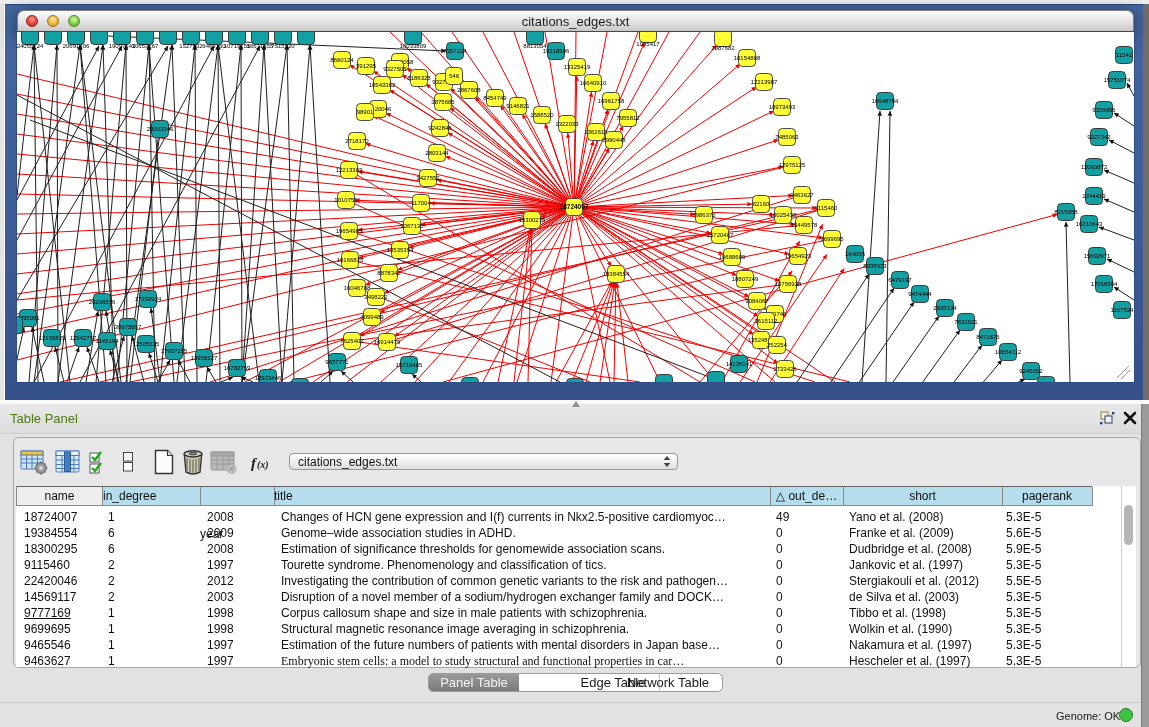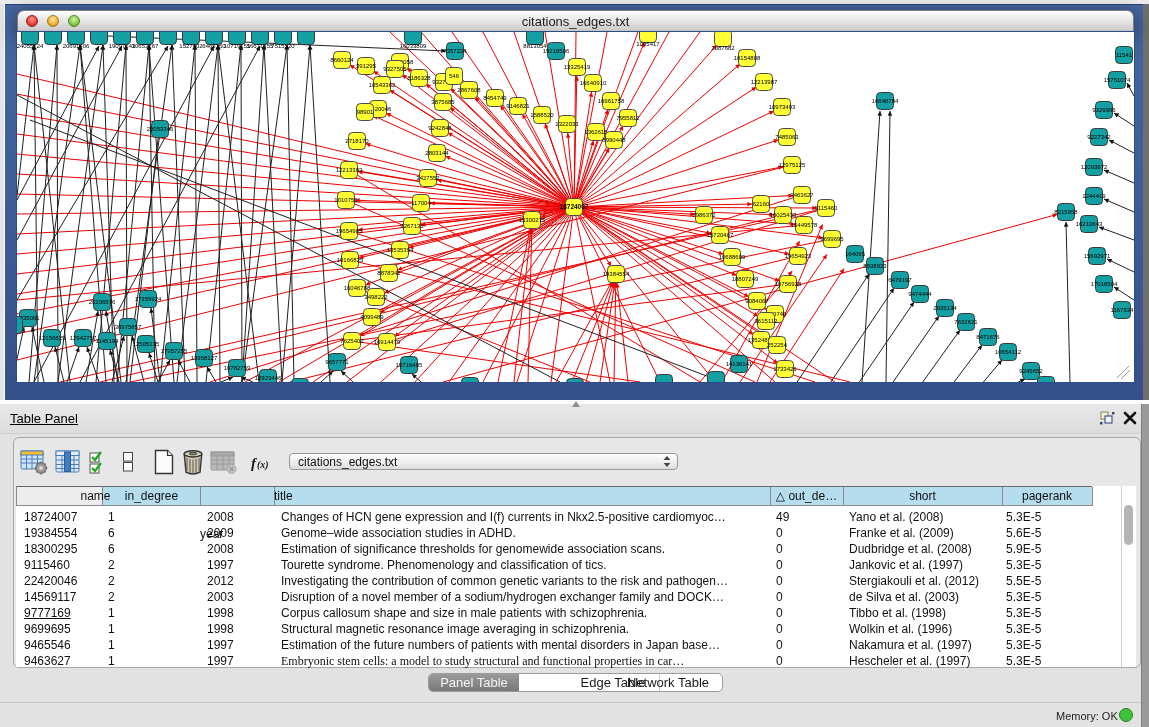--- a/index.html
+++ b/index.html
@@ -269,21 +269,21 @@
 <rect x="759.5" y="328.5" width="17" height="17" rx="4" fill="#ffff33" stroke="#4a4a4a" stroke-width="1"></rect>
     <text x="768.0" y="339.0" font-size="6" font-family="Liberation Sans, sans-serif" fill="#000" text-anchor="middle">1733426</text>
 <rect x="590.5" y="233.5" width="17" height="17" rx="4" fill="#ffff33" stroke="#4a4a4a" stroke-width="1"></rect>
     <text x="599.0" y="244.0" font-size="6" font-family="Liberation Sans, sans-serif" fill="#000" text-anchor="middle">19384554</text>
 <path d="M1100 346 L1112 334 M1104 347 L1113 338" stroke="#999" stroke-width="1"></path>
 </svg>
 
 <div class="abs" style="left:0;top:400px;width:1149px;height:4px;background:#fbfbfb;"></div>
 <div class="abs" style="left:0;top:404px;width:1149px;height:323px;background:#e2e2e2;"></div>
 <div class="abs" style="left:0;top:404px;width:1149px;height:30px;background:linear-gradient(180deg,#e8e8e8,#dcdcdc);border-bottom:1px solid #cfcfcf;"></div>
-<div class="abs" style="left:10px;top:411px;font-size:13px;color:#000000;text-decoration:underline;">Table Panel</div>
+<div class="abs" style="left:10px;top:411px;font-size:13px;color:#4d7c0f;">Table Panel</div>
 <svg class="abs" style="left:569px;top:400px;" width="14" height="8" viewBox="0 0 14 8">
     <path d="M7 1 L11 7 L3 7 Z" fill="#909090"></path>
   </svg>
 
 <svg class="abs" style="left:1099px;top:410px;" width="17" height="17" viewBox="0 0 17 17">
 <rect x="2" y="2" width="7" height="7" fill="#efefe4" stroke="#8e8544"></rect>
 <rect x="6" y="6" width="7" height="7" fill="#f2f2f2" stroke="#2c3f6e"></rect>
 <rect x="1" y="12" width="2.4" height="2.4" fill="#2c3f6e"></rect>
     <rect x="13" y="2" width="2.4" height="2.4" fill="#2c3f6e"></rect>
 </svg>
@@ -352,22 +352,22 @@
 
 <div class="abs" style="left:16px;top:486px;width:1076px;height:20px;border-top:1px solid #666;border-bottom:1px solid #8a8a8a;"></div>
 <div class="abs hdr" style="left:16px;top:486px;width:87px;height:20px;background:#ededed;border-left:1px solid #8a8a8a;border-right:1px solid #8a8a8a;border-top:1px solid #666;border-bottom:1px solid #8a8a8a;"></div>
 <div class="abs" style="left:103px;top:486px;width:989px;height:20px;background:#b5dded;border-top:1px solid #666;border-bottom:1px solid #8a8a8a;"></div>
 <div class="abs" style="left:200px;top:487px;width:1px;height:19px;background:#8a8a8a;"></div>
 <div class="abs" style="left:274px;top:487px;width:1px;height:19px;background:#8a8a8a;"></div>
 <div class="abs" style="left:770px;top:487px;width:1px;height:19px;background:#8a8a8a;"></div>
 <div class="abs" style="left:843px;top:487px;width:1px;height:19px;background:#8a8a8a;"></div>
 <div class="abs" style="left:1002px;top:487px;width:1px;height:19px;background:#8a8a8a;"></div>
 <div class="abs" style="left:1092px;top:487px;width:1px;height:19px;background:#8a8a8a;"></div>
-<div class="cell" style="left:16px;top:489px;width:87px;text-align:center;margin-left:36px;">name</div>
-<div class="cell" style="left:103px;top:489px;width:97px;text-align:center;">in_degree</div>
+<div class="cell" style="left:16px;top:489px;width:87px;text-align:center;">name</div>
+<div class="cell" style="left:103px;top:489px;width:97px;">in_degree</div>
 <div class="cell" style="left:200px;top:489px;width:74px;text-align:left;margin-top:38px;">year</div>
 <div class="cell" style="left:274px;top:489px;width:496px;">title</div>
 <div class="cell" style="left:770px;top:489px;width:73px;text-align:center;">△ out_de…</div>
 <div class="cell" style="left:843px;top:489px;width:159px;text-align:center;">short</div>
 <div class="cell" style="left:1002px;top:489px;width:90px;text-align:center;">pagerank</div>
 
 <div class="cell" style="left:24px;top:510px;">18724007</div>
 <div class="cell" style="left:108px;top:510px;">1</div>
 <div class="cell" style="left:207px;top:510px;">2008</div>
 <div class="cell" style="left:281px;top:510px;width:486px;overflow:hidden;white-space:nowrap;">Changes of HCN gene expression and I(f) currents in Nkx2.5-positive cardiomyoc…</div>
@@ -414,21 +414,21 @@
 <div class="cell" style="left:207px;top:606px;">1998</div>
 <div class="cell" style="left:281px;top:606px;width:486px;overflow:hidden;white-space:nowrap;">Corpus callosum shape and size in male patients with schizophrenia.</div>
 <div class="cell" style="left:776px;top:606px;">0</div>
 <div class="cell" style="left:849px;top:606px;">Tibbo et al. (1998)</div>
 <div class="cell" style="left:1006px;top:606px;">5.3E-5</div>
 <div class="cell" style="left:24px;top:622px;">9699695</div>
 <div class="cell" style="left:108px;top:622px;">1</div>
 <div class="cell" style="left:207px;top:622px;">1998</div>
 <div class="cell" style="left:281px;top:622px;width:486px;overflow:hidden;white-space:nowrap;">Structural magnetic resonance image averaging in schizophrenia.</div>
 <div class="cell" style="left:776px;top:622px;">0</div>
-<div class="cell" style="left:849px;top:622px;">Wolkin et al. (1996)</div>
+<div class="cell" style="left:849px;top:622px;">Wolkin et al. (1990)</div>
 <div class="cell" style="left:1006px;top:622px;">5.3E-5</div>
 <div class="cell" style="left:24px;top:638px;">9465546</div>
 <div class="cell" style="left:108px;top:638px;">1</div>
 <div class="cell" style="left:207px;top:638px;">1997</div>
 <div class="cell" style="left:281px;top:638px;width:486px;overflow:hidden;white-space:nowrap;">Estimation of the future numbers of patients with mental disorders in Japan base…</div>
 <div class="cell" style="left:776px;top:638px;">0</div>
 <div class="cell" style="left:849px;top:638px;">Nakamura et al. (1997)</div>
 <div class="cell" style="left:1006px;top:638px;">5.3E-5</div>
 <div class="cell" style="left:24px;top:654px;">9463627</div>
 <div class="cell" style="left:108px;top:654px;">1</div>
@@ -441,14 +441,14 @@
 <div class="abs" style="left:1121px;top:486px;width:1px;height:181px;background:#d0d0d0;"></div>
 <div class="abs" style="left:1124px;top:505px;width:9px;height:40px;background:#b5b5b5;border-radius:5px;"></div>
 
 <div class="abs" style="left:428px;top:673px;width:295px;height:19px;border:1px solid #9b9b9b;border-radius:5px;background:#fff;overflow:hidden;">
 <div style="position:absolute;left:0;top:0;width:90px;height:19px;background:linear-gradient(180deg,#9a9a9a,#757575);color:#f4f4f4;font-size:13px;text-align:center;line-height:18px;">Panel Table</div>
 <div style="position:absolute;left:90px;top:0;width:93px;height:19px;color:#1a1a1a;font-size:13px;text-align:center;line-height:18px;border-right:1px solid #c9c9c9;margin-left:48px;">Edge Table</div>
 <div style="position:absolute;left:183px;top:0;width:112px;height:19px;color:#1a1a1a;font-size:13px;text-align:center;line-height:18px;">Network Table</div>
 </div>
 
 <div class="abs" style="left:0;top:702px;width:1149px;height:1px;background:#cacaca;"></div>
-<div class="abs" style="left:1056px;top:710px;font-size:11px;color:#222;">Memory: OK</div>
+<div class="abs" style="left:1056px;top:710px;font-size:11px;color:#222;">Genome: OK</div>
 <div class="abs" style="left:1119px;top:708px;width:14px;height:14px;border-radius:50%;background:#3cc43c;border:1.5px solid #2a7d2a;"></div>
 <div class="abs" style="left:1141px;top:404px;width:8px;height:323px;background:#9a9a9a;border-left:1px solid #7d7d7d;"></div>
 </body></html>

